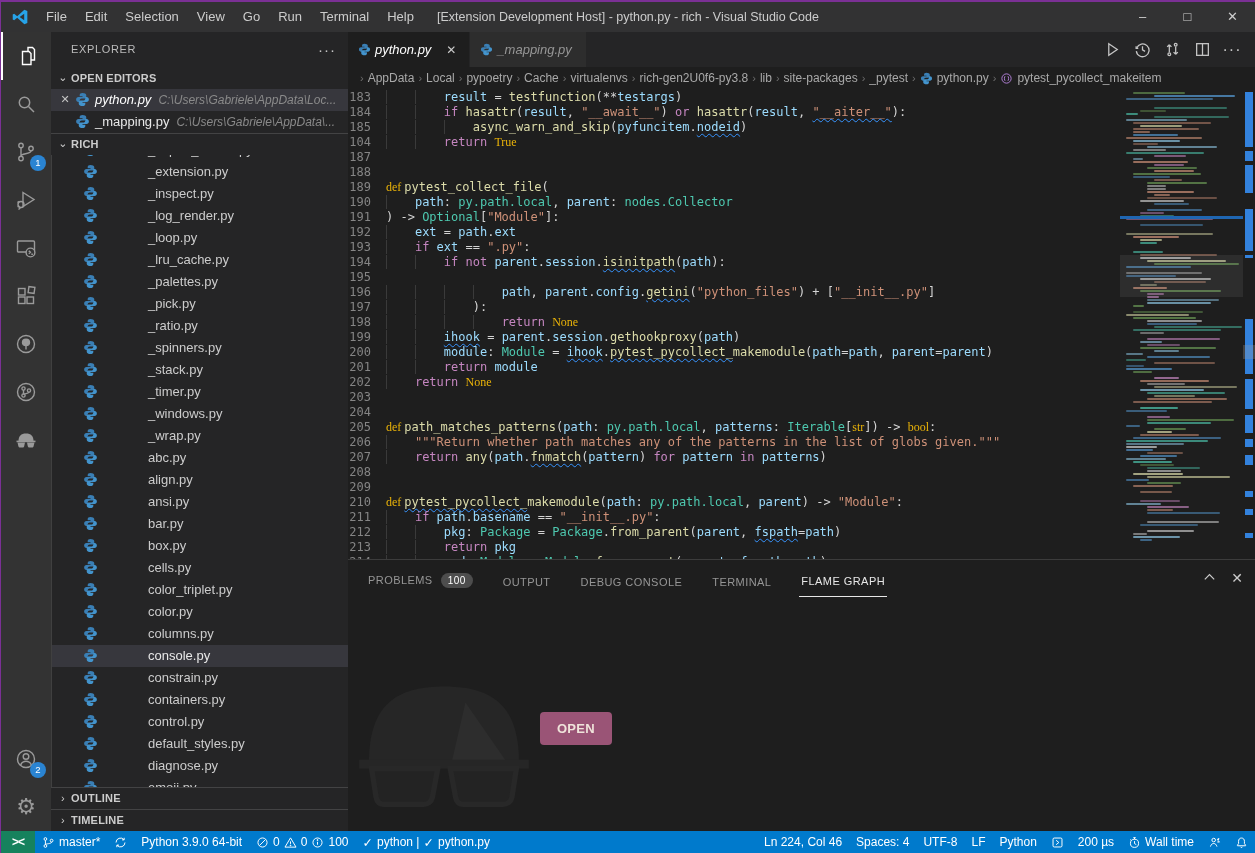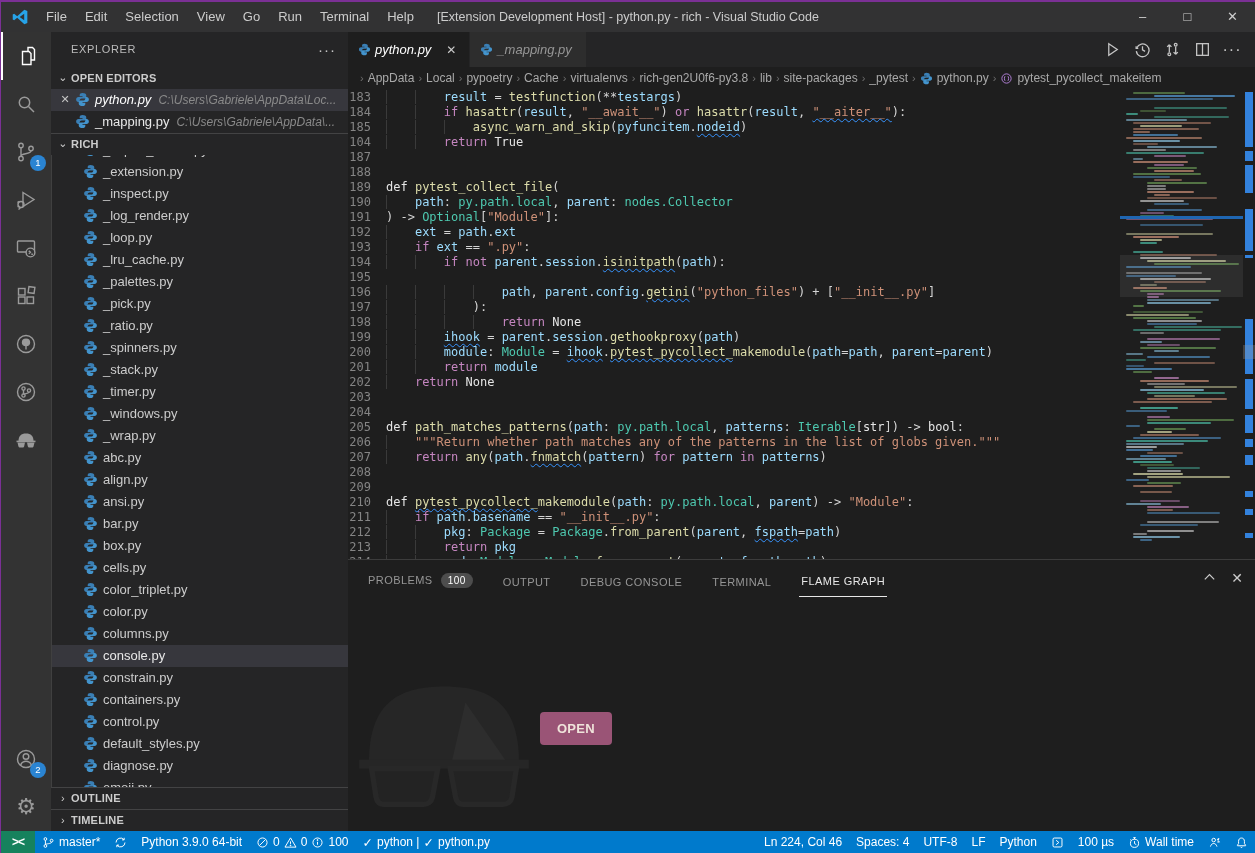--- a/index.html
+++ b/index.html
@@ -45,21 +45,21 @@
   .ficon { width:15px; height:15px; margin:0 5px 0 2px; flex:0 0 auto; }
   .oe-name { color:#e8e8e8; }
   .oe-name.italic { font-style:italic; color:#ffffff; }
   .oe-path { color:#8a8a8a; font-size:12px; margin-left:7px; font-style:italic; overflow:hidden; text-overflow:ellipsis; }
   .files { overflow:hidden; }
   .file-row { height:22px; display:flex; align-items:center; padding-left:30px; font-size:13px; color:#cccccc; white-space:nowrap; }
   .file-row.selected { background:#37373d; color:#e8e8e8; }
   .file-clip-first { height:6px; overflow:hidden; }
   .file-clip-first .file-row { margin-top:-16px; }
   .file-clip-last { height:13px; overflow:hidden; }
-  .tree-indent-line { box-shadow:inset 1px 0 0 #404040; }
+  .tree-indent-line { box-shadow:inset 1px 0 0 #404040;gap:45px; }
 
   
   .editor-col { flex:1 1 auto; display:flex; flex-direction:column; min-width:0; }
   .tabbar { height:35px; background:#252526; display:flex; flex:0 0 auto; }
   .tab { display:flex; align-items:center; padding:0 10px; font-size:13px; background:#2d2d2d; color:#969696; border-right:1px solid #252526; }
   .tab.active { background:#1e1e1e; color:#ffffff; }
   .tab .label { font-style:italic; margin:0 4px; }
   .tab .tclose { margin-left:8px; font-size:12px; color:#cccccc; width:16px; text-align:center; }
   .editor-actions { margin-left:auto; display:flex; align-items:center; padding-right:8px; color:#c5c5c5; }
   .ea-icon { width:30px; height:26px; display:flex; align-items:center; justify-content:center; }
@@ -70,21 +70,21 @@
   .bc-item { display:flex; align-items:center; }
   .bc-sep { color:#6e6e6e; padding:0 4px; font-size:11px; }
   .bc-item svg { width:13px; height:13px; margin-right:4px; }
 
   .editor-body { height:470px; display:flex; background:#1e1e1e; flex:0 0 auto; position:relative; }
   .code { flex:1 1 auto; overflow:hidden; padding-top:1px; }
   .line { display:flex; height:15px; line-height:15px; font-family:"DejaVu Sans Mono","Liberation Mono",monospace; font-size:12px; white-space:pre; }
   .line.clip { height:4px; overflow:hidden; }
   .lnum { width:38px; flex:0 0 auto; text-align:right; padding-right:15px; color:#858585; }
   .lbody span { white-space:pre; }
-  .tk-p { color:#d4d4d4; } .tk-k { color:#C586C0; } .tk-d { color:#e5e5e5; }
+  .tk-p { color:#d4d4d4; } .tk-k { color:#C586C0; } .tk-d { color:#eab308;font-family:Liberation Serif, serif; }
   .tk-f { color:#DCDCAA; } .tk-s { color:#CE9178; } .tk-t { color:#4EC9B0; }
   .tk-v { color:#9CDCFE; }
   .tk-i { box-shadow:inset 1px 0 0 #3a3a3a; }
   .sq { text-decoration:underline wavy #3794ff 1px; text-underline-offset:2px; }
 
   .minimap { width:123px; flex:0 0 auto; position:relative; padding:3px 2px 0 6px; overflow:hidden; background:#1e1e1e; }
   .mm-row { height:2px; margin-bottom:1px; border-radius:1px; }
   .mm-band { position:absolute; left:0; right:0; background:#1f66b2; }
   .mm-slider { position:absolute; left:0; right:0; background:rgba(140,140,140,.14); }
   .ruler { width:12px; flex:0 0 auto; position:relative; background:#1e1e1e; }
@@ -917,21 +917,21 @@
         </div>
         <div class="sb-item">
           <span style="display: flex; align-items: center;">
             <svg viewBox="0 0 16 16" fill="none" stroke="currentColor" stroke-width="1.2">
               <rect x="2.5" y="2.5" width="11" height="11" rx="1.5"></rect>
               <path d="M6.3 5.3 9.7 8l-3.4 2.7"></path>
             </svg>
           </span>
         </div>
         <div class="sb-item">
-          <span>100 µs</span>
+          <span>200 µs</span>
         </div>
         <div class="sb-item">
           <span style="display: flex; align-items: center;">
             <svg viewBox="0 0 16 16" fill="none" stroke="currentColor" stroke-width="1.2">
               <circle cx="8" cy="9" r="5"></circle>
               <path d="M6.5 2h3M8 4v-2M8 6.3v3l2.2 1.3M2.8 4.4l1.4 1.2"></path>
             </svg>
           </span>
           <span>Wall time</span>
         </div>

